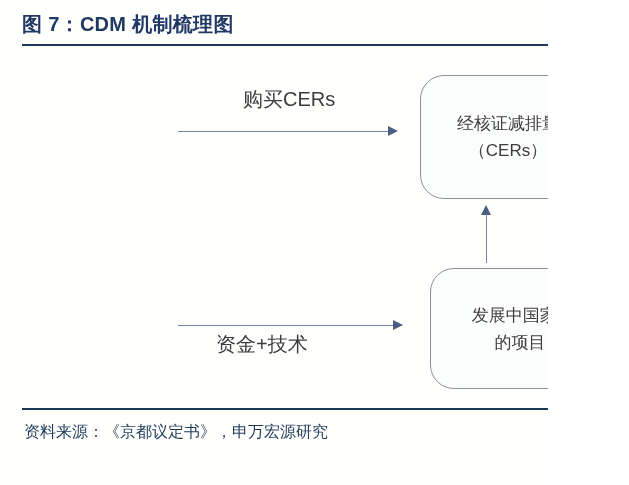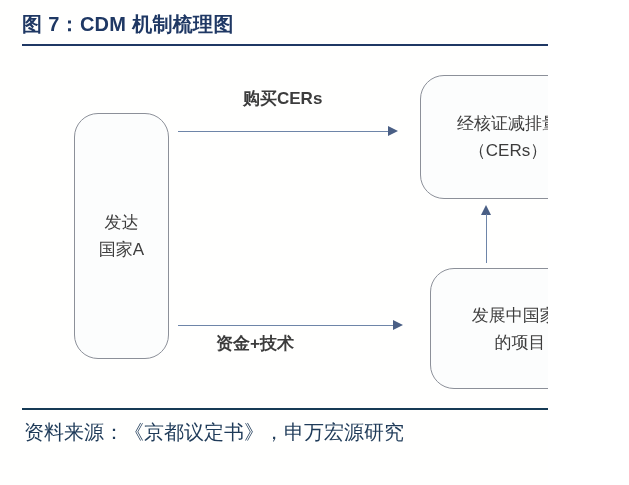--- a/index.html
+++ b/index.html
@@ -133,63 +133,58 @@
     height: 0;
     border-left: 5.5px solid transparent;
     border-right: 5.5px solid transparent;
     border-bottom: 10px solid #4a5f85;
   }
   #arrow-cers-issued { left: 481px; top: 155px; height: 58px; }
 
   
   .edge-label {
     position: absolute;
-    font-size: 17px;
+    font-size: 20px;
     color: #3c3c3c;
     white-space: nowrap;
     line-height: 22px;
-    font-weight: bold;
   }
   #label-buy-cers { left: 243px; top: 38px; }
   #label-funds-tech { left: 216px; top: 283px; }
 
   
   #footer-rule {
     position: absolute;
     left: 22px;
     top: 408px;
     width: 600px;
     height: 2px;
     background: #163a55;
   }
   #source-note {
     position: absolute;
     left: 24px;
     top: 420px;
-    font-size: 20px;
+    font-size: 16px;
     color: #1f3b59;
     line-height: 24px;
     white-space: nowrap;
   }
 </style>
 </head>
 <body>
 
 <div id="page">
 
   <div id="figure-title">图 7：CDM 机制梳理图</div>
 
   <div id="title-rule"></div>
 
   <div id="diagram">
 
-    <div class="node" id="node-developed-country">
-      <span>发达
-国家A</span>
-    </div>
 
     <div class="node" id="node-cers">
       <span>经核证减排量
 （CERs）</span>
     </div>
 
     <div class="node" id="node-developing-project">
       <span>发展中国家B
 的项目</span>
     </div>

